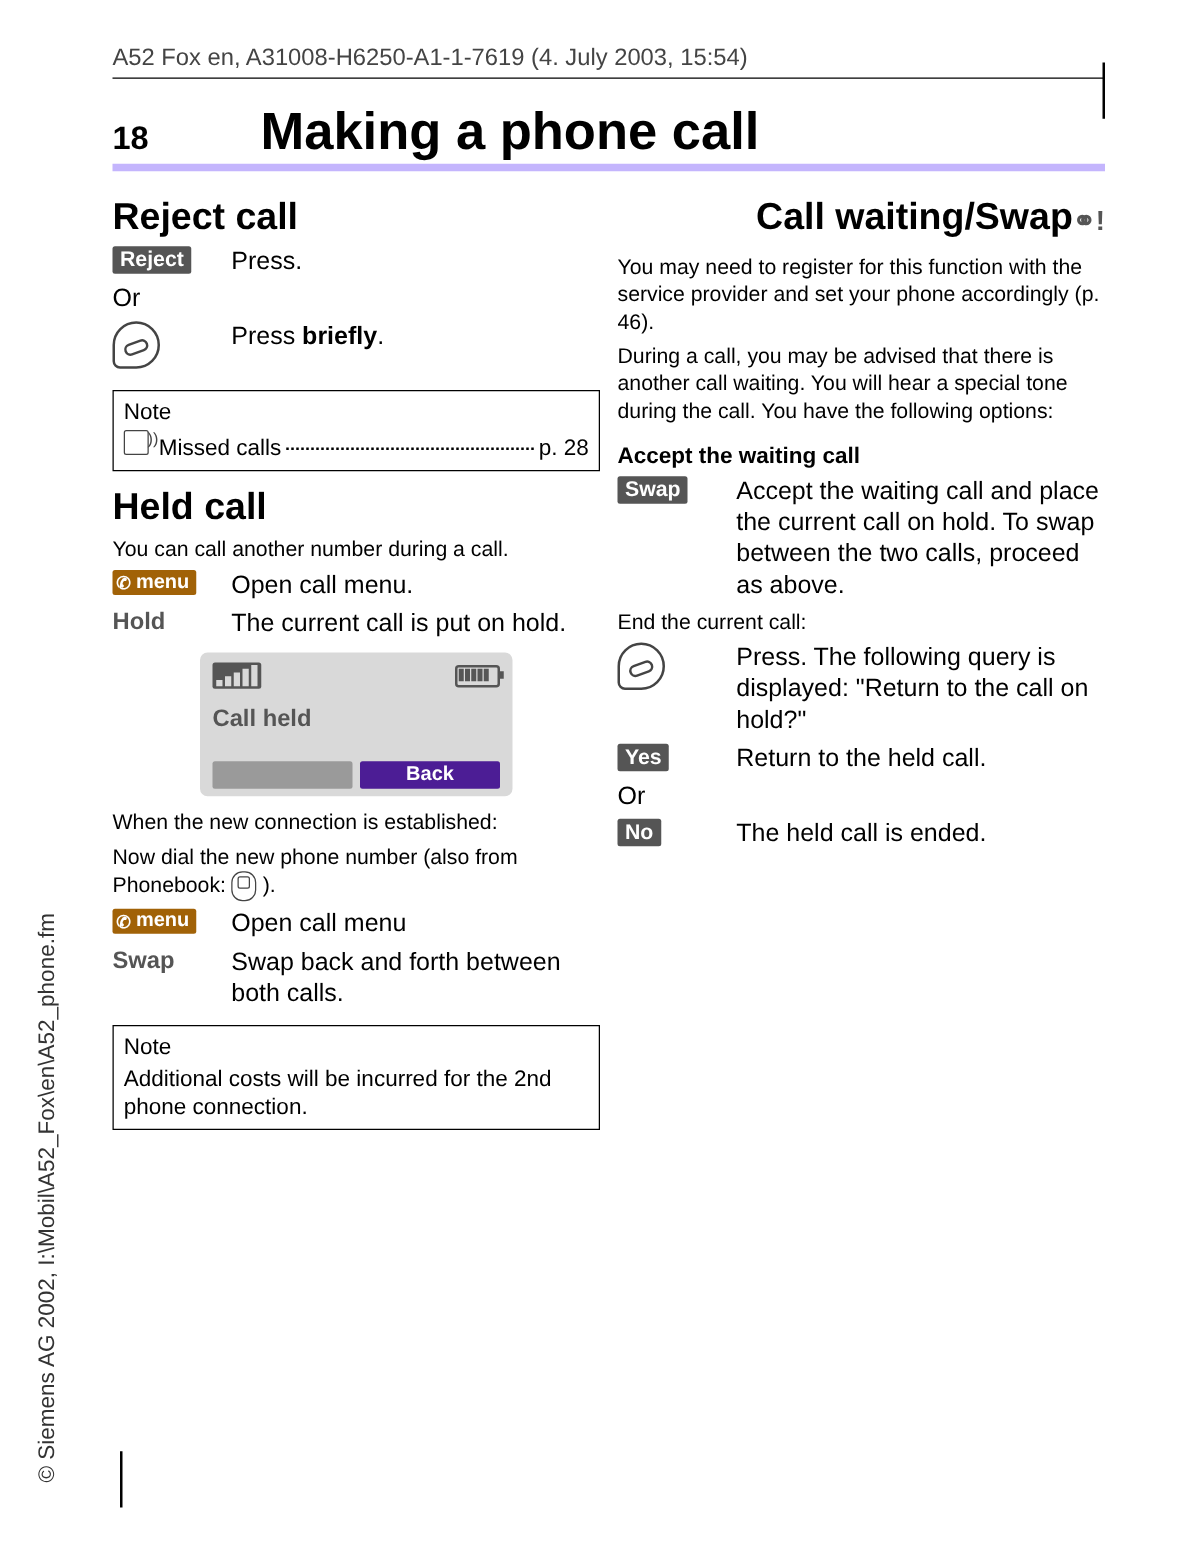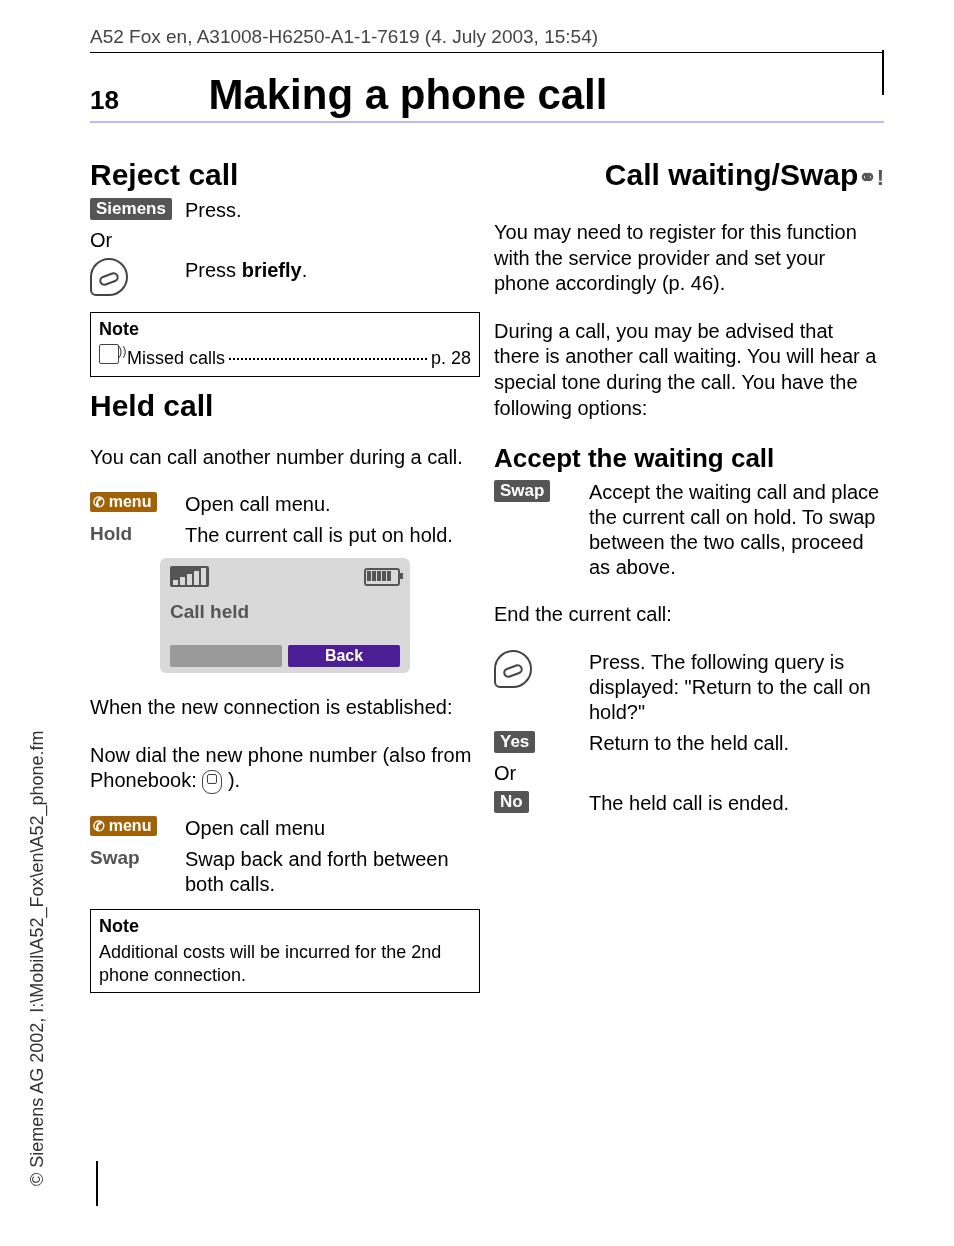--- a/index.html
+++ b/index.html
@@ -1,33 +1,33 @@
 <!DOCTYPE html>
 <html><head>
 <meta charset="utf-8">
 <style>
 html,body{margin:0;padding:0;background:#fff;font-family:Arial,Helvetica,sans-serif;color:#000}
-.page{width:954px;height:1246px;position:relative;box-sizing:border-box;padding:26px 70px 30px 90px}
+.page{width:954px;height:1246px;position:relative;box-sizing:border-box;padding:36px 70px 30px 90px}
 .header-line{font-size:19px;color:#444;margin-bottom:4px}
 .header-rule{border-bottom:1.5px solid #000;margin-bottom:18px}
 .pagenum{font-size:26px;font-weight:bold;display:inline-block;vertical-align:baseline}
 .title{font-size:42px;font-weight:bold;display:inline-block;margin-left:85px}
-.title-row{border-bottom:2px solid #c4b5fd;padding-bottom:2px;margin-bottom:35px}
+.title-row{border-bottom:6px solid #c4b5fd;padding-bottom:2px;margin-bottom:20px}
 .cols{display:flex;gap:14px}
 .col{flex:1;min-width:0}
 h2{font-size:30px;font-weight:bold;margin:0 0 6px 0}
-h3{font-size:26px;font-weight:bold;margin:14px 0 6px 0}
+h3{font-size:18px;font-weight:bold;margin:14px 0 6px 0}
 .softkey{display:inline-block;background:#555;color:#fff;font-size:17px;font-weight:bold;padding:1px 6px;border-radius:2px}
 .row{display:flex;align-items:flex-start;margin:6px 0}
 .row .l{width:95px;flex:0 0 95px}
 .row .r{flex:1;font-size:20px;line-height:1.25}
 .or{font-weight:normal;font-size:20px;margin:6px 0}
-.body{font-size:20px;line-height:1.28;margin:22px 0}
+.body{font-size:17px;line-height:1.28;margin:6px 0}
 .notebox{border:1.5px solid #000;padding:6px 8px;margin:12px 0}
-.notebox .nt{font-weight:bold;font-size:18px;margin-bottom:4px}
+.notebox .nt{font-weight:normal;font-size:18px;margin-bottom:4px}
 .notebox .nb{font-size:18px;line-height:1.25}
 .dotline{display:flex;align-items:baseline;font-size:19px}
 .dotline .dl{flex:1;border-bottom:2px dotted #000;margin:0 4px;position:relative;top:-4px}
 .end-icon{display:inline-block;width:34px;height:34px;border:2px solid #444;border-radius:50% 50% 50% 6px;transform:rotate(0deg);position:relative}
 .end-icon:after{content:"";position:absolute;left:7px;top:14px;width:16px;height:6px;border:2px solid #444;border-radius:6px;transform:rotate(-20deg)}
 .phone-screen{width:230px;margin:10px auto;background:#d9d9d9;border-radius:6px;padding:8px 10px 6px 10px}
 .ps-top{display:flex;justify-content:space-between;align-items:center;margin-bottom:6px}
 .sig{display:flex;gap:2px;align-items:flex-end}
 .sig span{display:inline-block;width:5px;background:#555}
 .sig span:nth-child(1){height:5px}.sig span:nth-child(2){height:8px}.sig span:nth-child(3){height:11px}.sig span:nth-child(4){height:14px}.sig span:nth-child(5){height:17px}
@@ -66,21 +66,21 @@
   <div class="title-row">
     <span class="pagenum">18</span>
     <span class="title">Making a phone call</span>
   </div>
 
   <div class="cols">
 
     <div class="col">
       <h2>Reject call</h2>
       <div class="row">
-        <div class="l"><span class="softkey">Siemens</span></div>
+        <div class="l"><span class="softkey">Reject</span></div>
         <div class="r">Press.</div>
       </div>
       <div class="or">Or</div>
       <div class="row">
         <div class="l"><span class="end-icon"></span></div>
         <div class="r">
           <span>Press </span><b>briefly</b><span>.</span>
         </div>
       </div>
 

